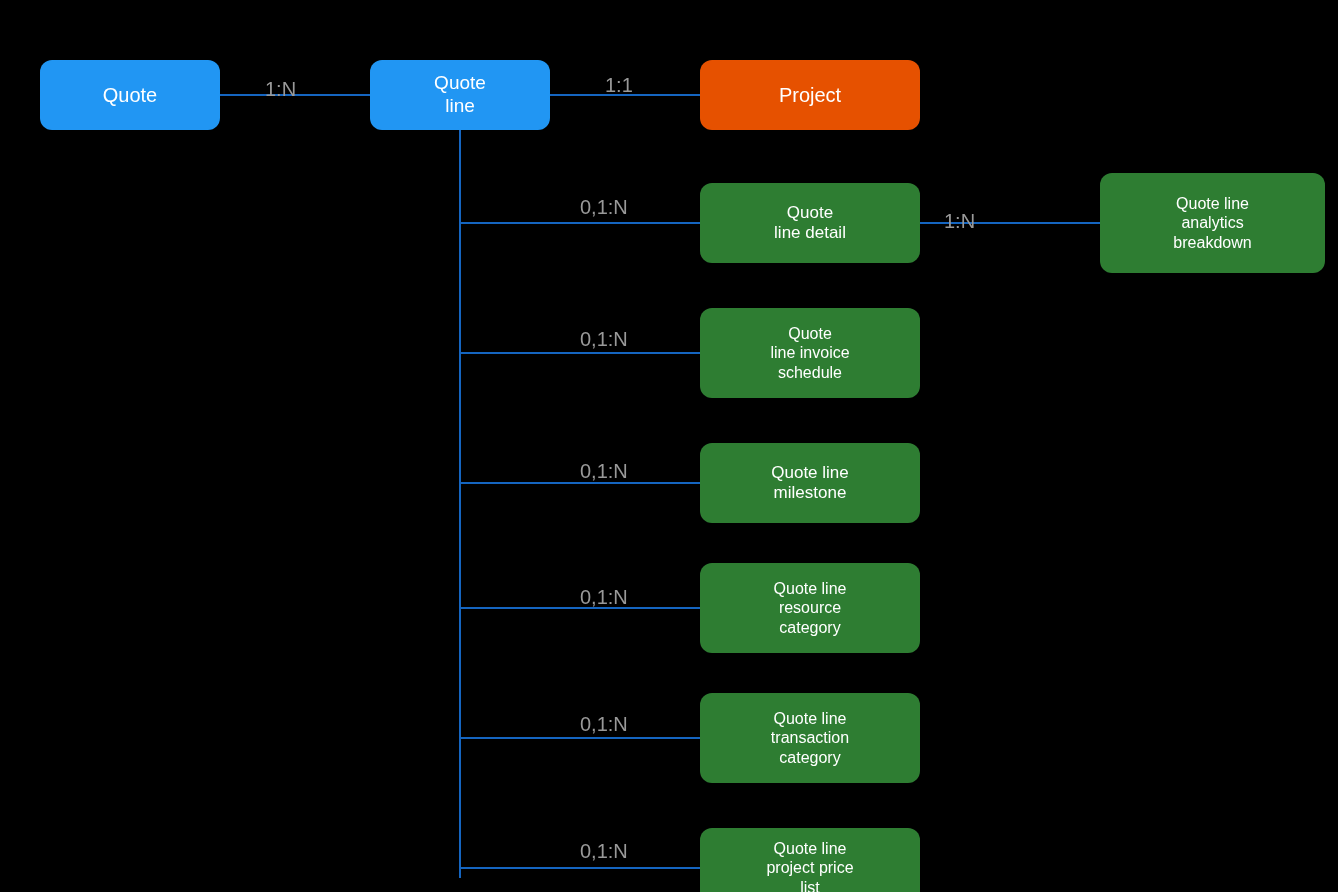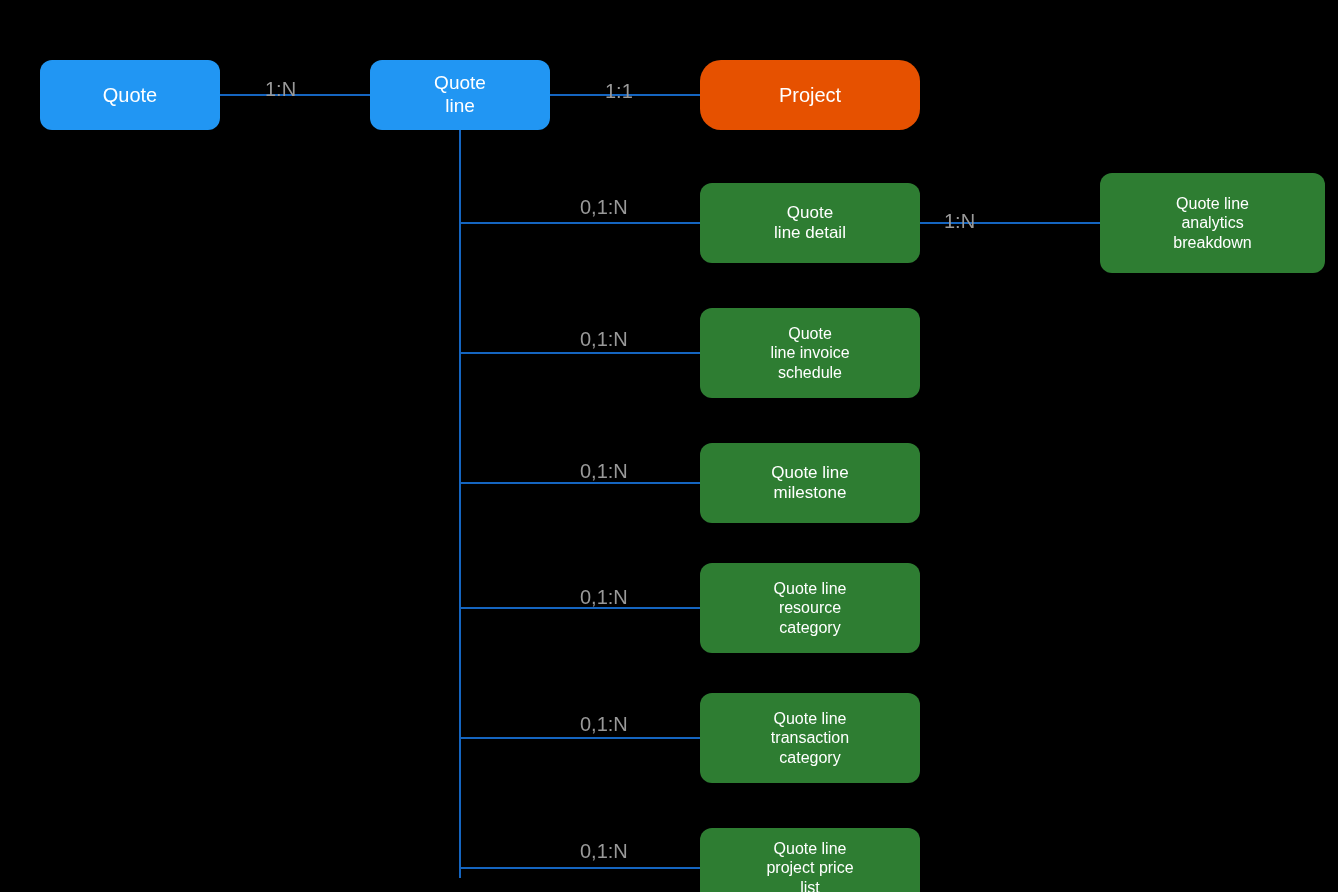--- a/index.html
+++ b/index.html
@@ -29,21 +29,21 @@
       justify-content: center;
       text-align: center;
       color: #fff;
       font-size: 18px;
       font-weight: 500;
       line-height: 1.2;
       cursor: default;
     }
 
     .node-blue { background: #2196F3; }
-    .node-orange { background: #E65100; border-radius: 21px; }
+    .node-orange { background: #E65100; }
     .node-green { background: #2E7D32; }
 
     
     .lines-svg {
       position: absolute;
       top: 0; left: 0;
       width: 1338px;
       height: 892px;
       pointer-events: none;
     }
@@ -122,21 +122,21 @@
   </div>
 
   <div class="node node-green" style="left:700px; top:800px; width:220px; height:80px; font-size:16px;">
     <span>Quote line<br>project price<br>list</span>
   </div>
 
   <div class="rel-label" style="left:265px; top:50px;">
     <span>1:N</span>
   </div>
 
-  <div class="rel-label" style="left:605px; top:52px;">
+  <div class="rel-label" style="left:605px; top:46px;">
     <span>1:1</span>
   </div>
 
   <div class="rel-label" style="left:580px; top:168px;">
     <span>0,1:N</span>
   </div>
 
   <div class="rel-label" style="left:944px; top:182px;">
     <span>1:N</span>
   </div>

